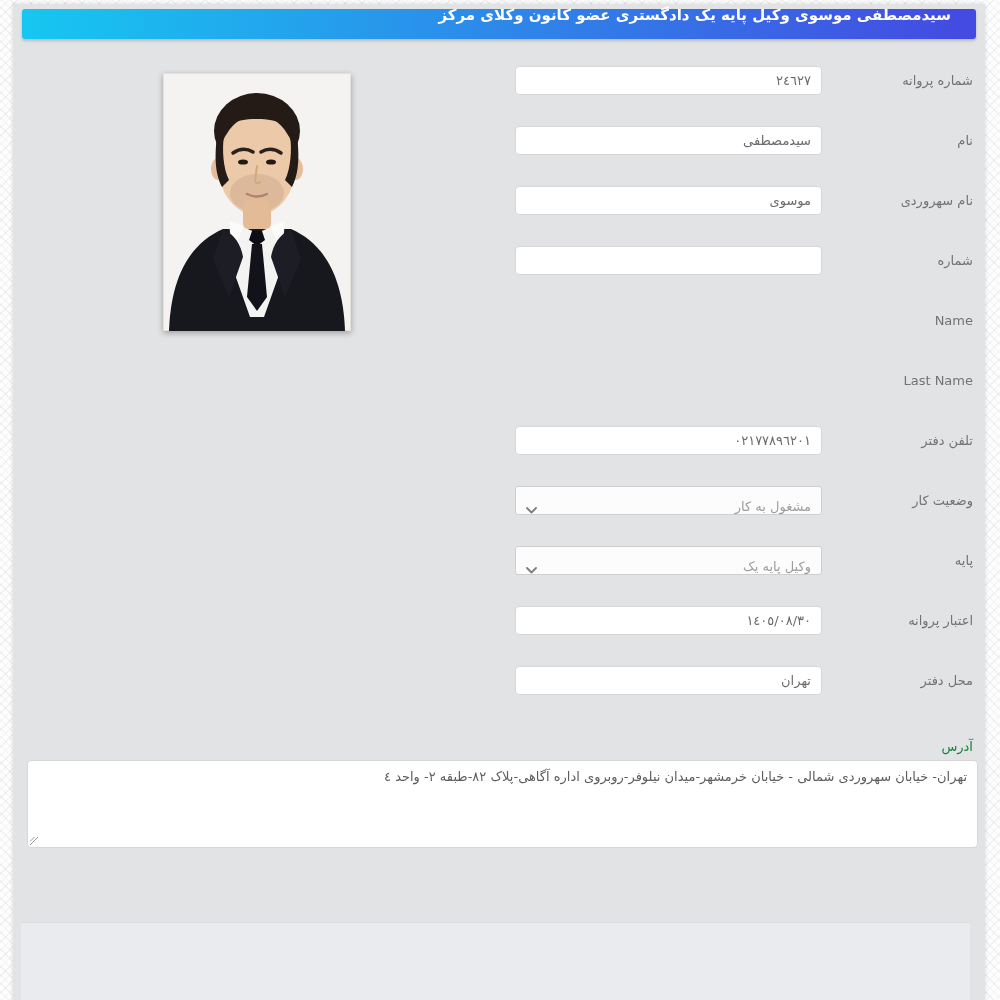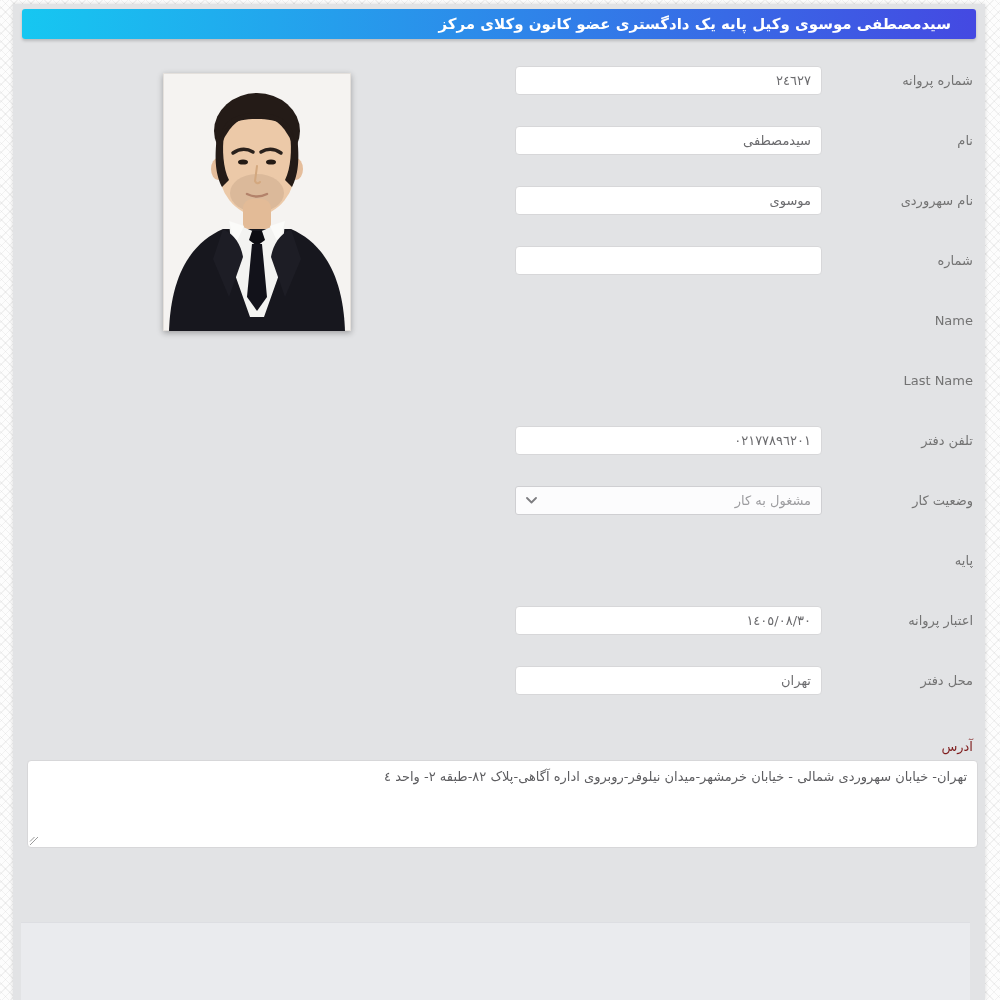--- a/index.html
+++ b/index.html
@@ -17,21 +17,21 @@
     left: 13px; top: 4px;
     width: 972px; height: 996px;
     background: #e2e3e5;
     box-shadow: 0 0 4px rgba(0,0,0,0.15);
   }
   .header-bar {
     margin: 5px 9px 0 9px;
     height: 22px;
     border-radius: 3px;
     display: flex;
-    align-items: center;
+    align-items: flex-end;
     padding: 15px 25px;
     color: #ffffff;
     font-size: 15px;
     font-weight: bold;
     box-shadow: 0 2px 3px rgba(0,0,0,0.18);
     background-image: linear-gradient(90deg, #16c7f1, #4449e2);
   }
   .photo-frame {
     position: absolute;
     top: 69px; left: 150px;
@@ -64,32 +64,32 @@
     font-family: "DejaVu Sans", sans-serif;
     outline: none;
   }
   .field-input.ltr { direction: ltr; text-align: left; }
   .select-box {
     width: 307px; height: 29px;
     border: 1px solid #cfcfd2;
     border-radius: 3px;
     background: #fcfcfd;
     display: flex;
-    align-items: center;
+    align-items: flex-end;
     justify-content: space-between;
     padding: 0 10px;
     cursor: pointer;
   }
   .select-value { font-size: 13px; color: #9d9da0; }
   .chevron-down { flex: 0 0 auto; }
   .address-label-row {
     margin-top: 26px;
     padding: 0 12px;
   }
-  .address-label { font-size: 13px; color: #7f1d1d; }
+  .address-label { font-size: 13px; color: #15803d; }
   .textarea-wrap {
     position: relative;
     margin: 5px 7px 0 14px;
   }
   .address-textarea {
     width: 100%; height: 88px;
     border: 1px solid #d7d7d9;
     border-radius: 4px;
     background: #ffffff;
     padding: 8px 10px;
@@ -208,20 +208,26 @@
       <div class="select-box">
         <span class="select-value">مشغول به کار</span>
         <svg class="chevron-down" width="11" height="7" viewBox="0 0 11 7">
           <polyline points="1,1 5.5,5.5 10,1" fill="none" stroke="#7d7d80" stroke-width="1.8" stroke-linecap="round" stroke-linejoin="round"></polyline>
         </svg>
       </div>
     </div>
 
     <div class="row">
       <label class="row-label">پایه</label>
+      <div class="select-box">
+        <span class="select-value">وکیل پایه یک</span>
+        <svg class="chevron-down" width="11" height="7" viewBox="0 0 11 7">
+          <polyline points="1,1 5.5,5.5 10,1" fill="none" stroke="#7d7d80" stroke-width="1.8" stroke-linecap="round" stroke-linejoin="round"></polyline>
+        </svg>
+      </div>
     </div>
 
     <div class="row">
       <label class="row-label">اعتبار پروانه</label>
       <input class="field-input" value="١٤٠٥/٠٨/٣٠" style="">
     </div>
 
     <div class="row">
       <label class="row-label">محل دفتر</label>
       <input class="field-input" value="تهران" style="">

